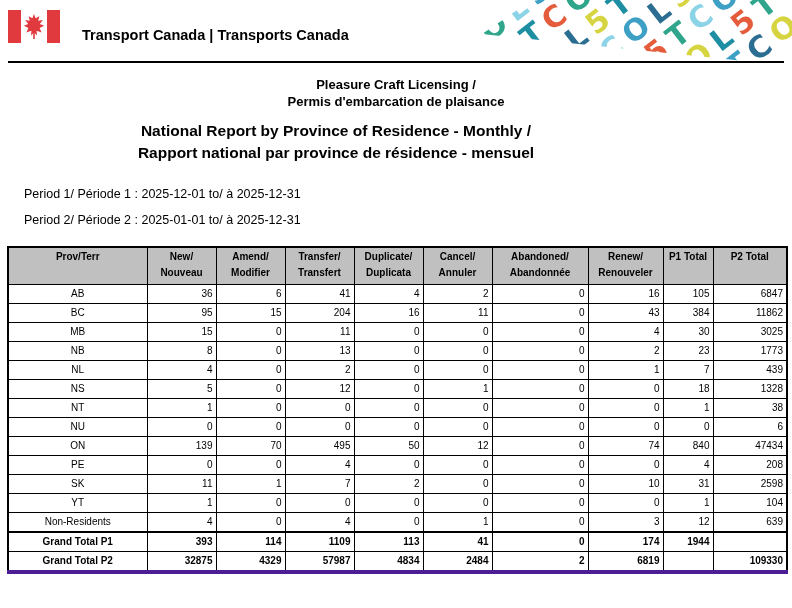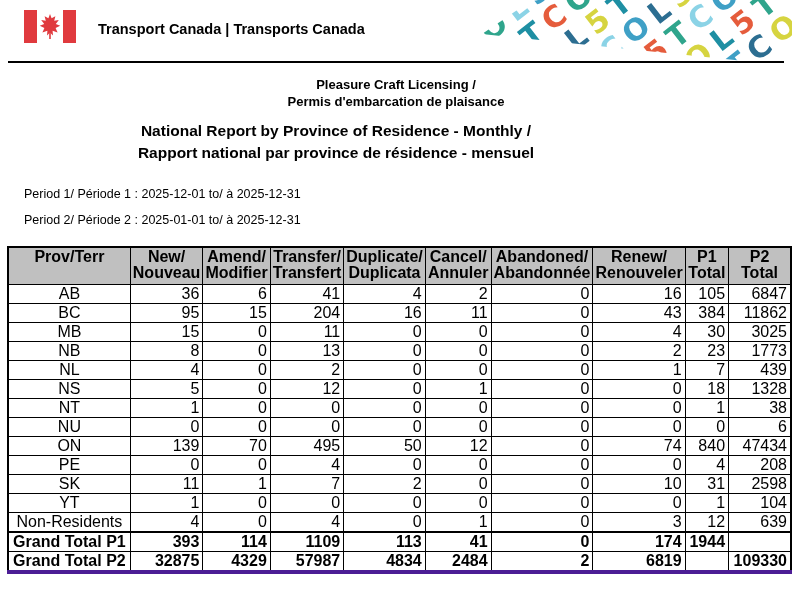--- a/index.html
+++ b/index.html
@@ -1,34 +1,34 @@
 <!DOCTYPE html>
 <html><head>
 <meta charset="utf-8">
 <style>
   html,body{margin:0;padding:0;}
   body{
     width:792px;height:608px;background:#ffffff;position:relative;
     font-family:"Liberation Sans", sans-serif;color:#000;overflow:hidden;
   }
-  .masthead{position:absolute;top:10px;left:8px;display:flex;align-items:center;margin-left:16px;}
+  .masthead{position:absolute;top:10px;left:8px;display:flex;align-items:flex-end;}
   .flag{width:52px;height:33px;display:block;}
   .dept-title{margin-left:22px;margin-top:4px;font-size:14.5px;font-weight:bold;white-space:nowrap;}
   .pattern-wrap{position:absolute;top:0;right:0;width:310px;height:68px;}
   .divider{position:absolute;top:61px;left:8px;width:776px;border-top:2px solid #000;}
   .title-block-1{position:absolute;top:76px;left:0;width:792px;text-align:center;
     font-size:13px;font-weight:bold;line-height:17px;}
   .title-block-2{position:absolute;top:120px;left:0;width:672px;text-align:center;
     font-size:15.5px;font-weight:bold;line-height:22px;}
   .period-line{position:absolute;left:24px;font-size:12.5px;white-space:nowrap;}
   .period-1{top:187px;}
   .period-2{top:213px;}
   table.report{
     position:absolute;top:246px;left:7px;border-collapse:collapse;table-layout:fixed;
-    font-size:16px;border:2px solid #000;
+    font-size:10px;border:2px solid #000;
   }
   col.c0{width:139px}col.c1{width:69px}col.c2{width:69px}col.c3{width:69px}
   col.c4{width:69px}col.c5{width:69px}col.c6{width:96px}col.c7{width:75px}
   col.c8{width:50px}col.c9{width:74px}
   table.report th{
     background:#c0c0c0;border:1px solid #000;font-weight:bold;vertical-align:top;
     padding:1px 2px 2px 2px;line-height:16px;text-align:center;height:33px;
   }
   table.report td{
     border:1px solid #000;padding:1px 3px;height:16px;line-height:16px;

